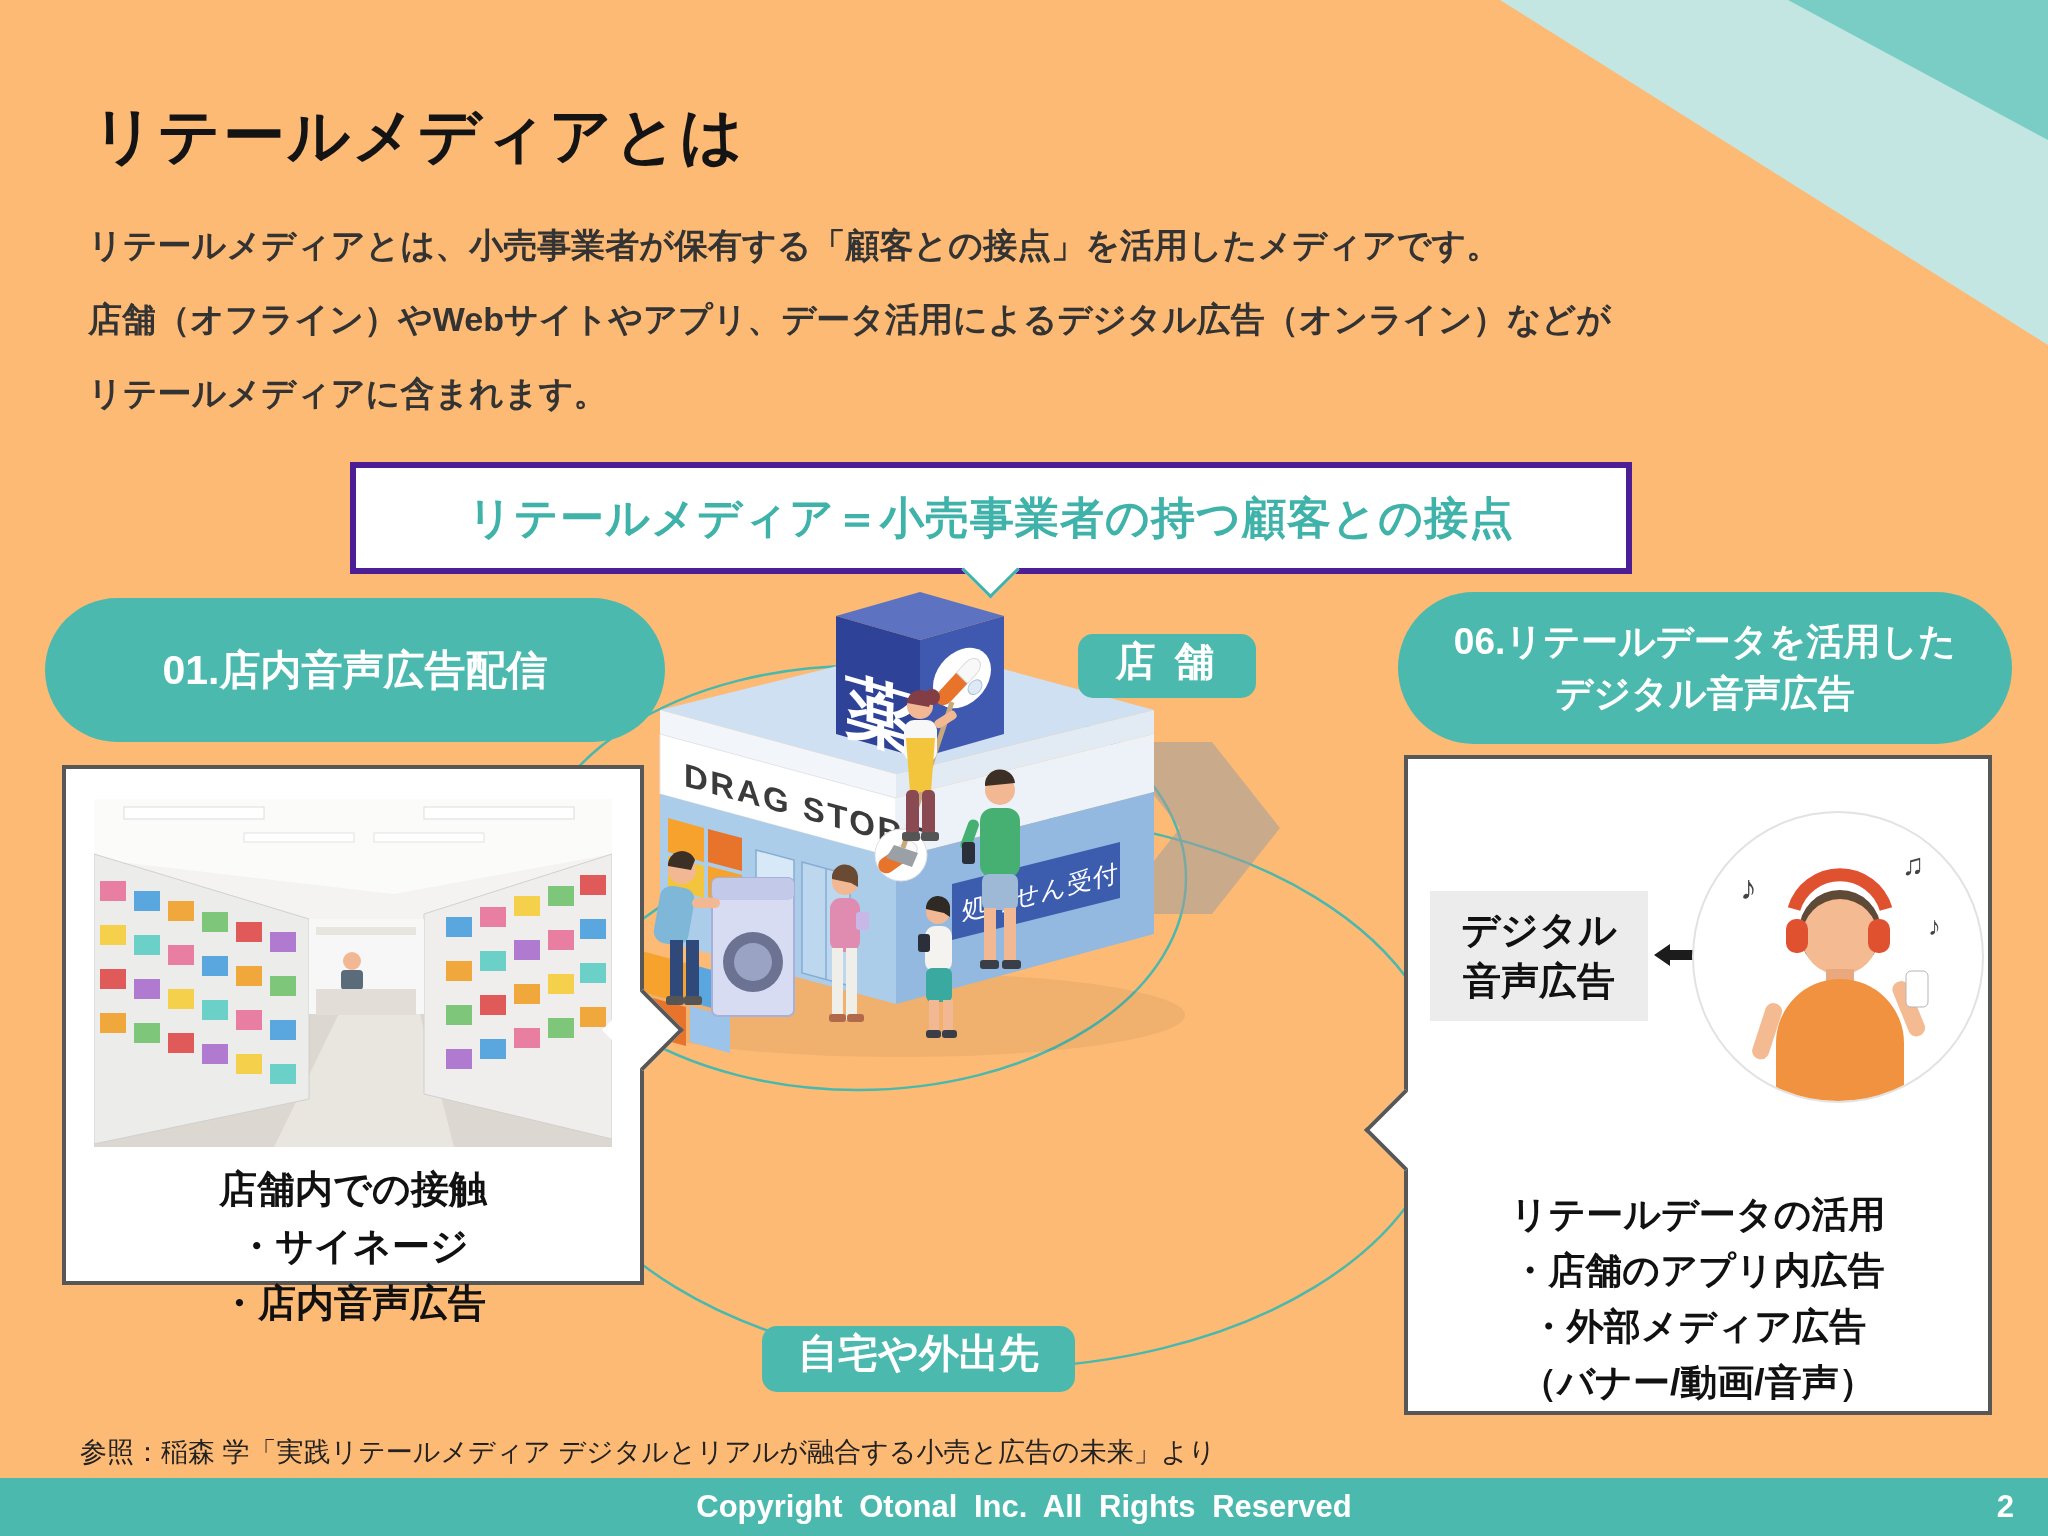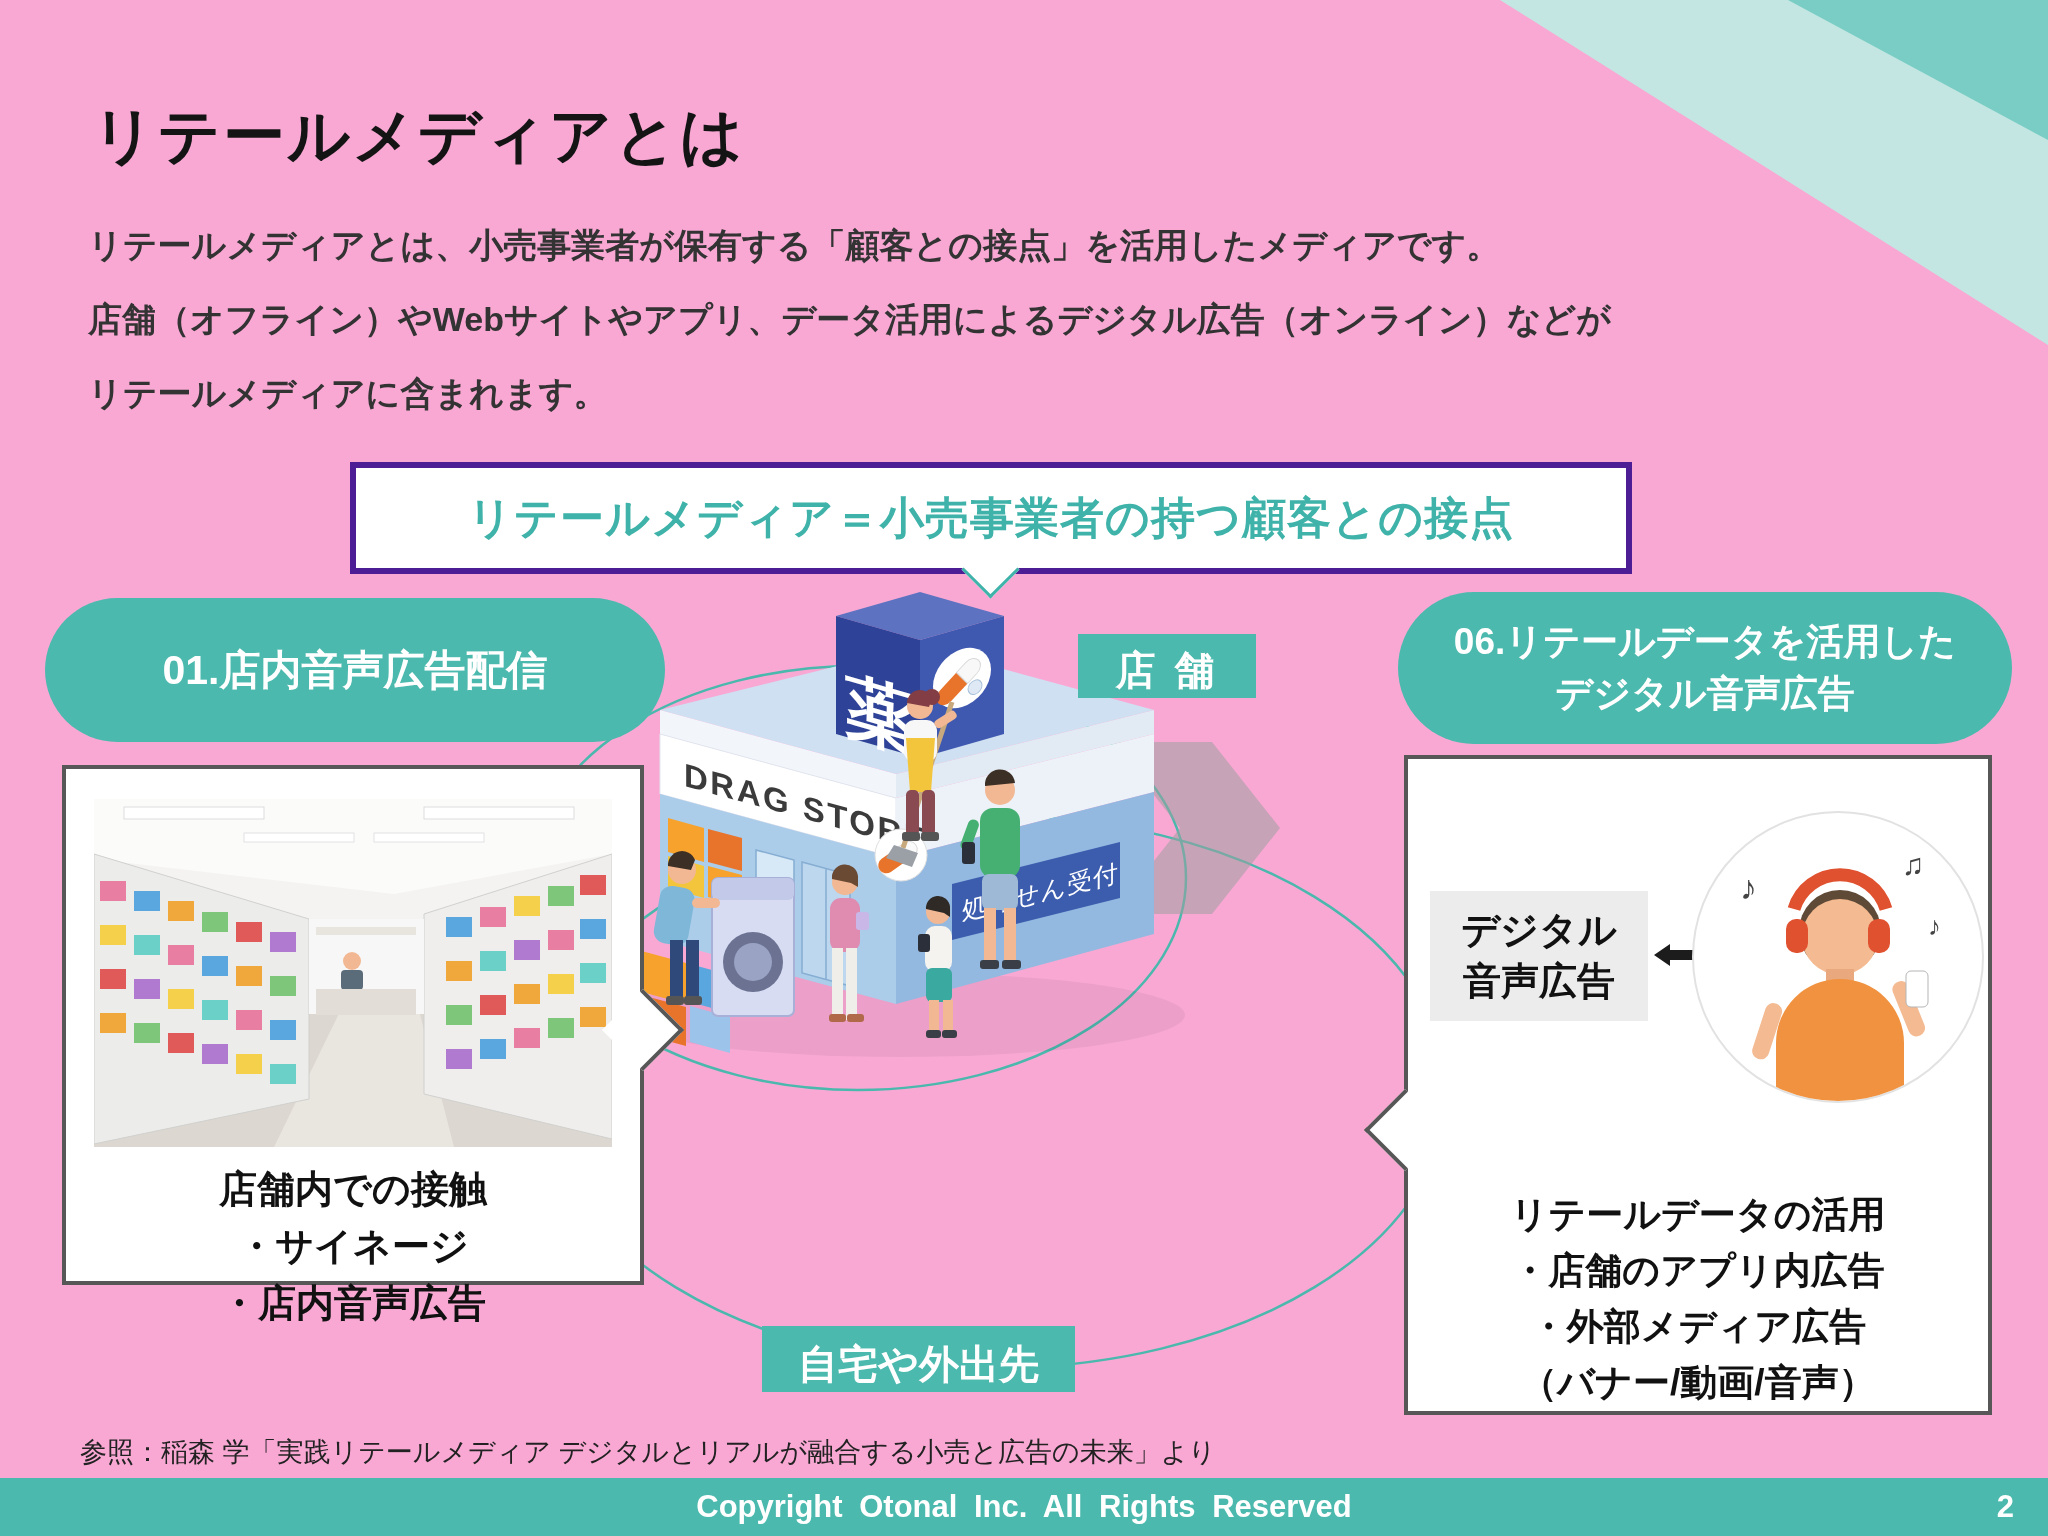--- a/index.html
+++ b/index.html
@@ -1,37 +1,37 @@
 <!DOCTYPE html>
 <html><head>
 <meta charset="utf-8">
 <style>
   html,body{margin:0;padding:0;background:#888;}
   .slide{
-    position:relative;width:2048px;height:1536px;background:#f9a8d4;overflow:hidden;
+    position:relative;width:2048px;height:1536px;background:#fdba74;overflow:hidden;
     font-family:"Liberation Sans","DejaVu Sans",sans-serif;color:#111;
   }
   .corner-deco{position:absolute;top:0;right:0;}
   .title{position:absolute;left:92px;top:52px;font-size:62px;font-weight:bold;color:#141414;letter-spacing:2px;}
   .intro{position:absolute;left:88px;top:208px;font-size:34px;color:#333;}
   .intro p{margin:0;line-height:74px;font-weight:bold;}
   .scene-svg{position:absolute;left:0;top:0;pointer-events:none;}
   .callout{
     position:absolute;left:350px;top:462px;width:1282px;height:112px;box-sizing:border-box;
     border:6px solid #4c1d95;background:#fff;display:flex;align-items:center;justify-content:center;
     font-size:44px;font-weight:bold;color:#3fb3a9;letter-spacing:1px;
   }
   .callout::after{
     content:"";position:absolute;left:calc(50% - 21px);bottom:-22px;width:38px;height:38px;background:#fff;
     border-right:3px solid #3fb3a9;border-bottom:3px solid #3fb3a9;transform:rotate(45deg);
   }
   .pill{position:absolute;background:#4cb9ae;color:#fff;font-weight:bold;display:flex;flex-direction:column;align-items:center;justify-content:center;text-align:center;}
   .pill-left{left:45px;top:598px;width:620px;height:144px;border-radius:72px;font-size:41px;}
   .pill-right{left:1398px;top:592px;width:614px;height:152px;border-radius:76px;font-size:37px;line-height:1.4;}
-  .tag{position:absolute;background:#4cb9ae;color:#fff;font-weight:bold;display:flex;align-items:flex-end;justify-content:center;}
+  .tag{position:absolute;background:#4cb9ae;color:#fff;font-weight:bold;display:flex;align-items:flex-start;justify-content:center;border-radius:15px;}
   .store-tag{left:1078px;top:634px;width:178px;height:64px;font-size:40px;letter-spacing:4px;}
   .home-tag{left:762px;top:1326px;height:66px;padding:0 36px;font-size:40px;}
   .bubble{position:absolute;background:#fff;border:4px solid #575757;box-sizing:border-box;}
   .bubble-left{left:62px;top:765px;width:582px;height:520px;}
   .bubble-left::after{
     content:"";position:absolute;right:-32px;top:232px;width:54px;height:54px;background:#fff;
     border-top:4px solid #575757;border-right:4px solid #575757;transform:rotate(45deg);
   }
   .bubble-right{left:1404px;top:755px;width:588px;height:660px;}
   .bubble-right::after{

